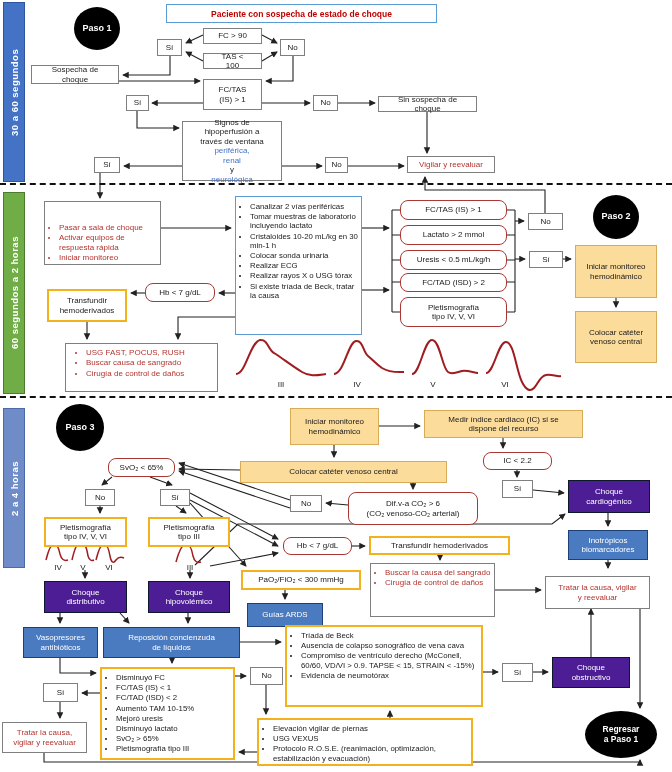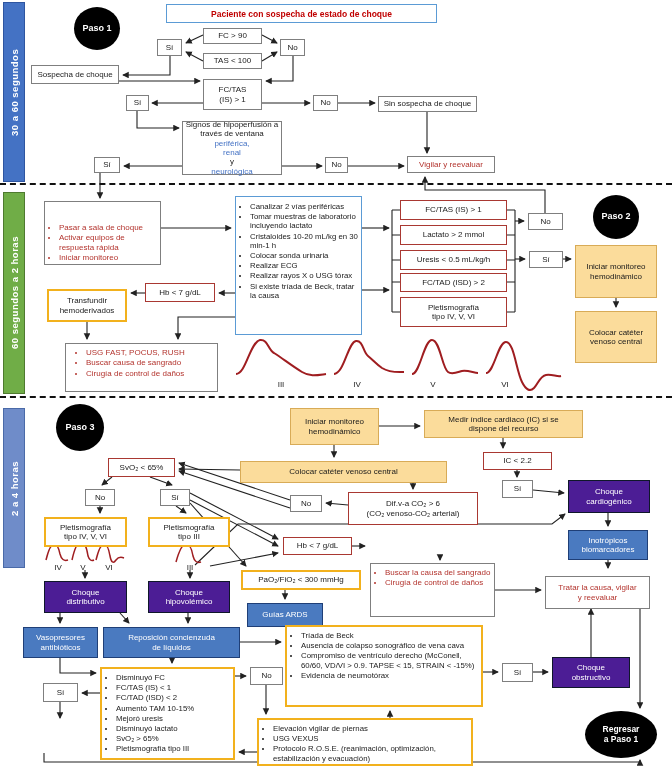--- a/index.html
+++ b/index.html
@@ -1,22 +1,22 @@
 <!DOCTYPE html>
 <html><head>
 <meta charset="utf-8">
 <style>
   html,body{margin:0;padding:0;background:#fff;}
   .canvas{position:relative;width:672px;height:772px;background:#fff;overflow:hidden;
           font-family:"Liberation Sans","DejaVu Sans",sans-serif;color:#1a1a1a;}
   .box{position:absolute;box-sizing:border-box;background:#fff;border:1.5px solid #7f7f7f;
        display:flex;flex-direction:column;align-items:center;justify-content:center;
-       text-align:center;font-size:8px;line-height:1.18;padding:1px 2px;}
+       text-align:center;font-size:8px;line-height:1.18;padding:1px 10px;}
   .box span{display:block;}
-  .red-border{border-color:#a93832;}
+  .red-border{border-color:#a93832;border-radius:8px;}
   .yellow-border{border:2px solid #f2b11d;}
   .blue-border{border:1.5px solid #5b9bd5;}
   .red-fill{background:#4c1d95;border:1px solid #0f172a;color:#fff;}
   .blue-fill{background:#4a7ac0;border:1px solid #1f3f77;color:#fff;}
   .tan-fill{background:#fbdc9b;border:1px solid #d8ab57;}
   .red-text{color:#b3342e;}
   .bullets{align-items:flex-start;justify-content:flex-start;text-align:left;}
   ul.bl{margin:0;padding:0 0 0 12px;list-style:disc;}
   ul.bl li{margin:0 0 1px 0;}
   .fs78{font-size:7.8px;}
@@ -201,21 +201,21 @@
   </div>
   <div class="box" style="left:126px;top:95px;width:23px;height:16px">
       <span>Sí</span>
     </div>
   <div class="box" style="left:313px;top:95px;width:25px;height:16px">
       <span>No</span>
     </div>
   <div class="box" style="left:378px;top:96px;width:99px;height:16px">
       <span>Sin sospecha de choque</span>
     </div>
-  <div class="box" style="left:182px;top:121px;width:100px;height:54px">
+  <div class="box" style="left:182px;top:121px;width:100px;height:60px">
     <span>Signos de hipoperfusión a</span>
     <span>
         <span>través de ventana </span>
         <span style="color:#4472c4">periférica,</span>
       </span>
     <span>
         <span style="color:#4472c4">renal</span>
         <span> y </span>
         <span style="color:#4472c4">neurológica</span>
       </span>
@@ -338,20 +338,23 @@
     <span>Pletismografía</span>
       <span>tipo IV, V, VI</span>
   </div>
   <div class="box yellow-border" style="left:148px;top:517px;width:82px;height:30px">
     <span>Pletismografía</span>
       <span>tipo III</span>
   </div>
   <div class="box red-border" style="left:283px;top:537px;width:69px;height:18px">
       <span>Hb &lt; 7 g/dL</span>
     </div>
+  <div class="box yellow-border" style="left:369px;top:536px;width:141px;height:19px">
+      <span>Transfundir hemoderivados</span>
+    </div>
   <div class="box yellow-border" style="left:241px;top:570px;width:120px;height:20px">
       <span>PaO₂/FiO₂ &lt; 300 mmHg</span>
     </div>
   <div class="box blue-fill" style="left:247px;top:603px;width:76px;height:24px">
       <span>Guías ARDS</span>
     </div>
   <div class="box red-fill" style="left:44px;top:581px;width:83px;height:32px">
     <span>Choque</span>
       <span>distributivo</span>
   </div>
@@ -403,20 +406,24 @@
       <li>SvO₂ &gt; 65%</li>
       <li>Pletismografía tipo III</li>
     </ul>
   </div>
   <div class="box" style="left:250px;top:667px;width:33px;height:18px">
       <span>No</span>
     </div>
   <div class="box" style="left:43px;top:683px;width:35px;height:19px">
       <span>Sí</span>
     </div>
+  <div class="box red-text" style="left:2px;top:722px;width:85px;height:31px">
+    <span>Tratar la causa,</span>
+      <span>vigilar y reevaluar</span>
+  </div>
   <div class="box bullets yellow-border fs78" style="left:257px;top:718px;width:216px;height:48px;padding:4px 2px">
     <ul class="bl">
       <li>Elevación vigilar de piernas</li>
       <li>USG VEXUS</li>
       <li>Protocolo R.O.S.E. (reanimación, optimización, estabilización y evacuación)</li>
     </ul>
   </div>
 
 </div>
 

